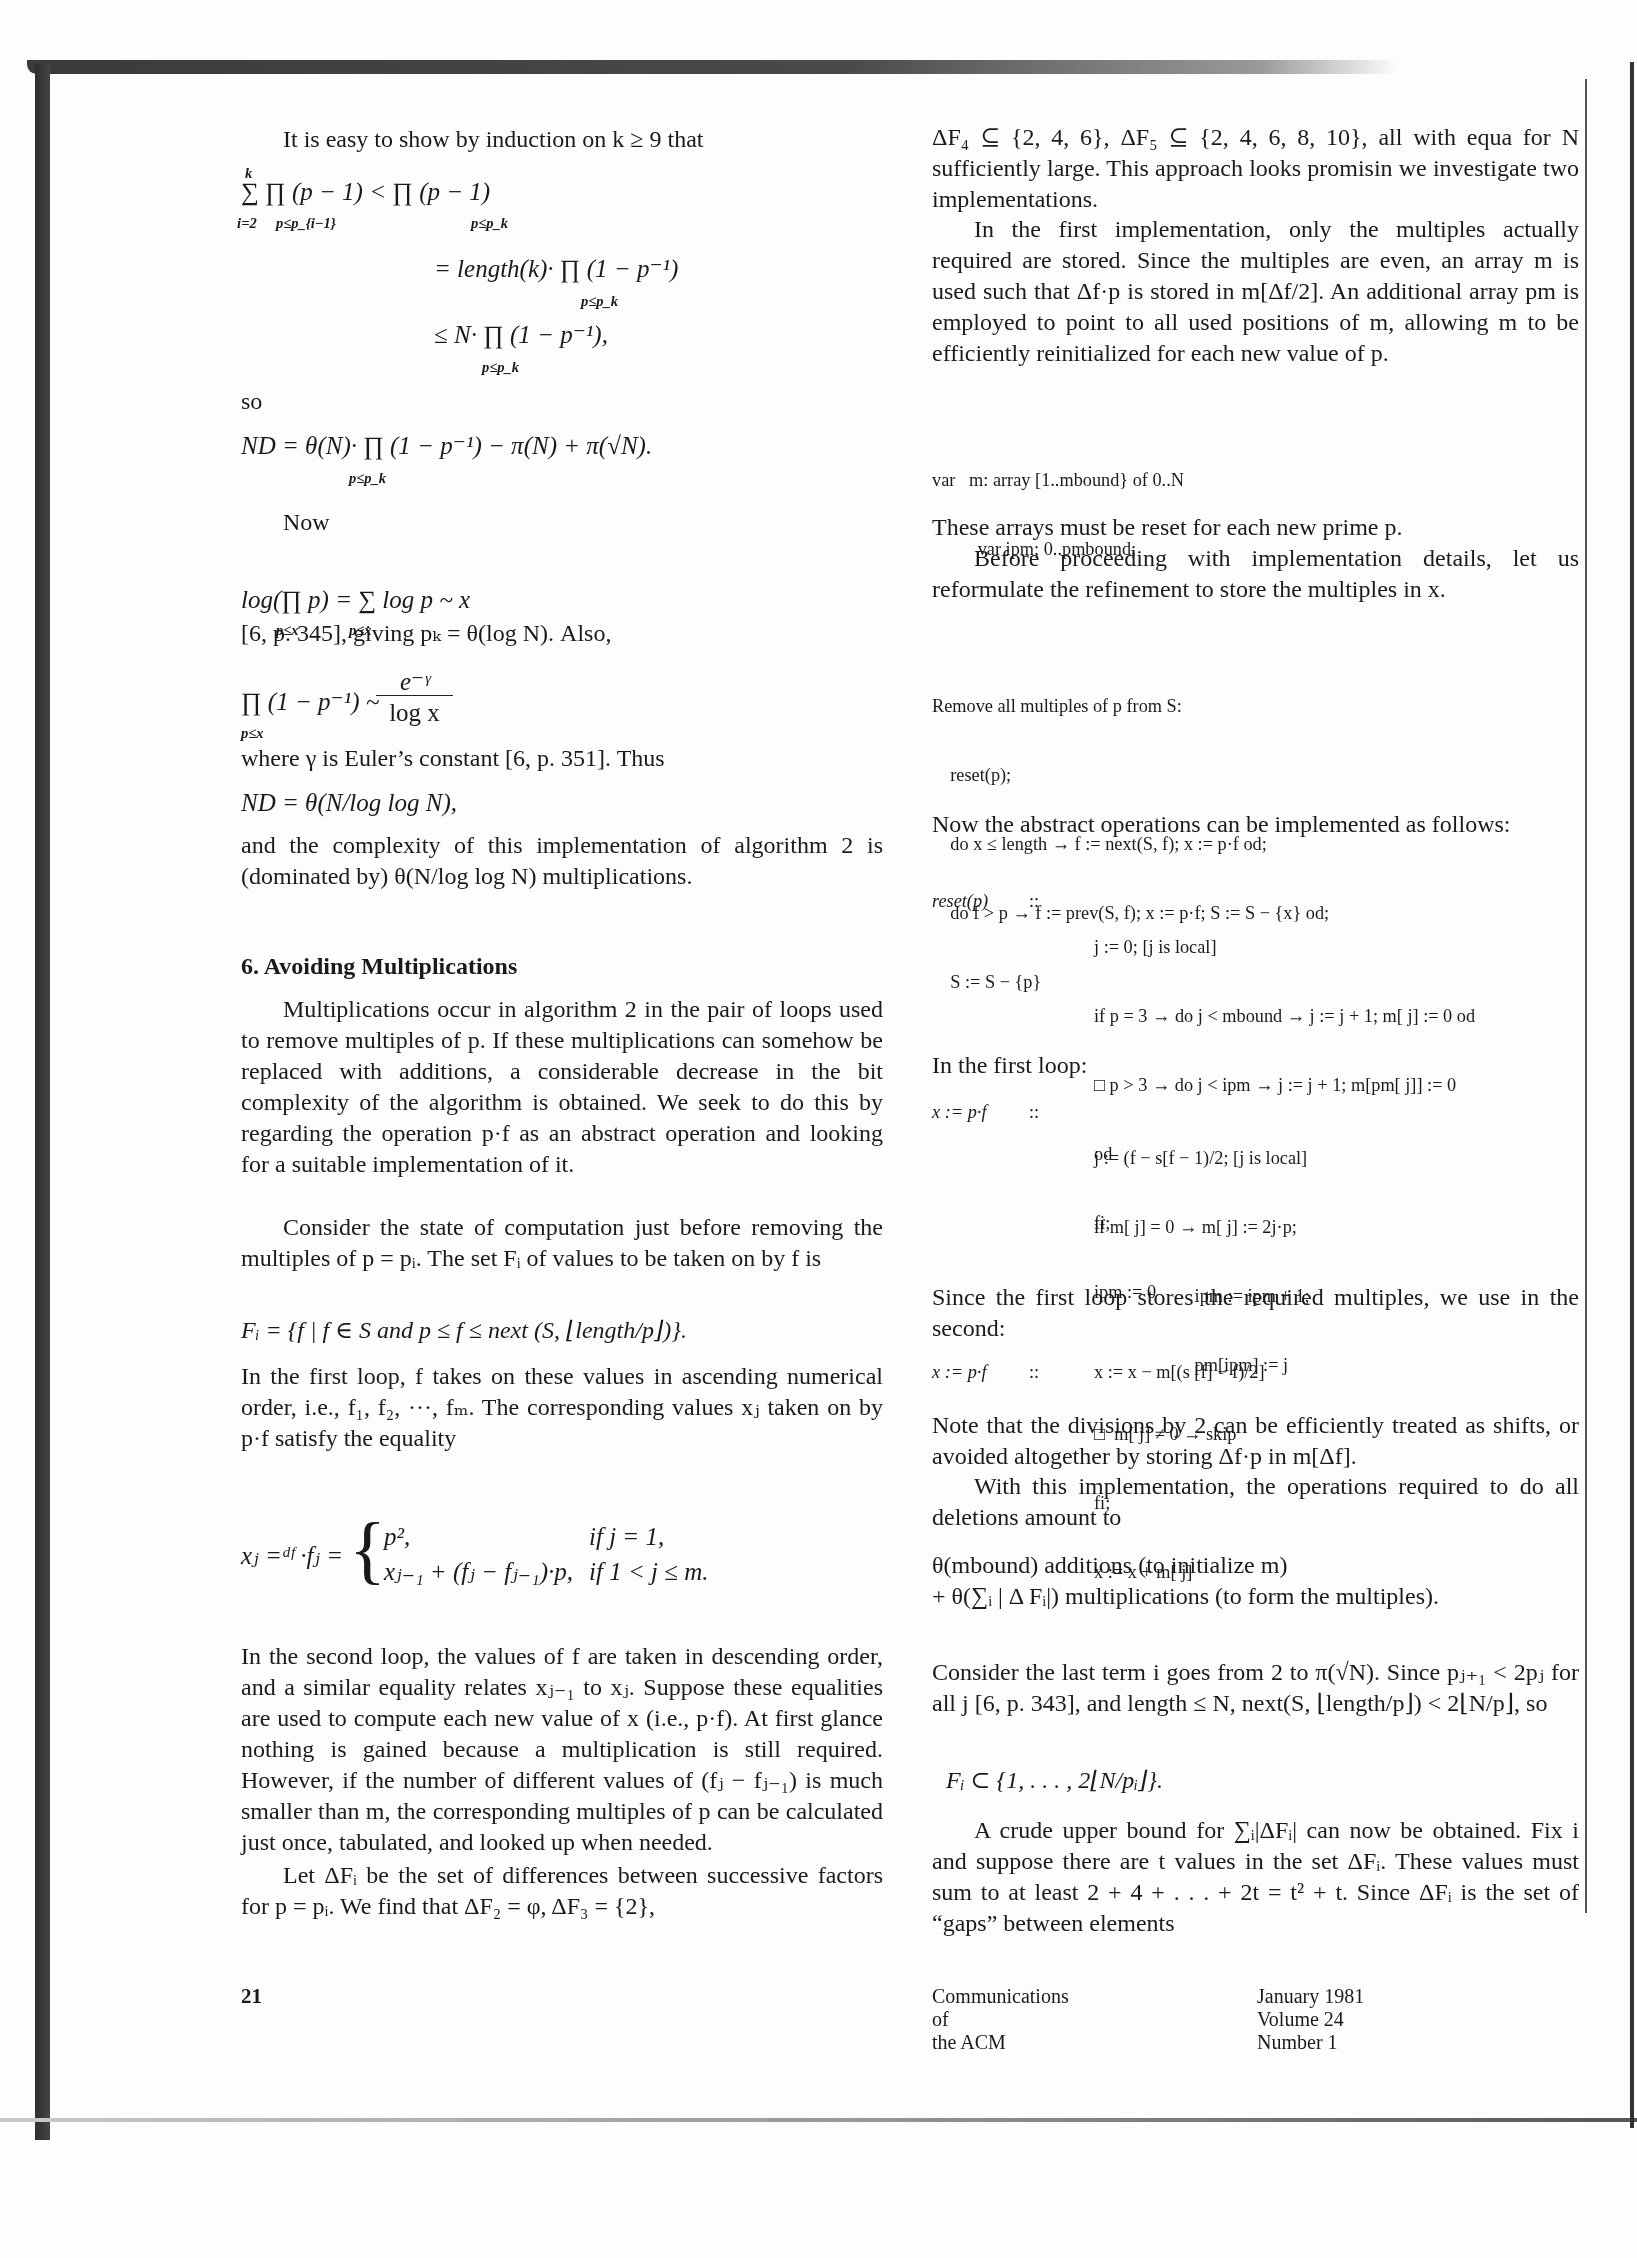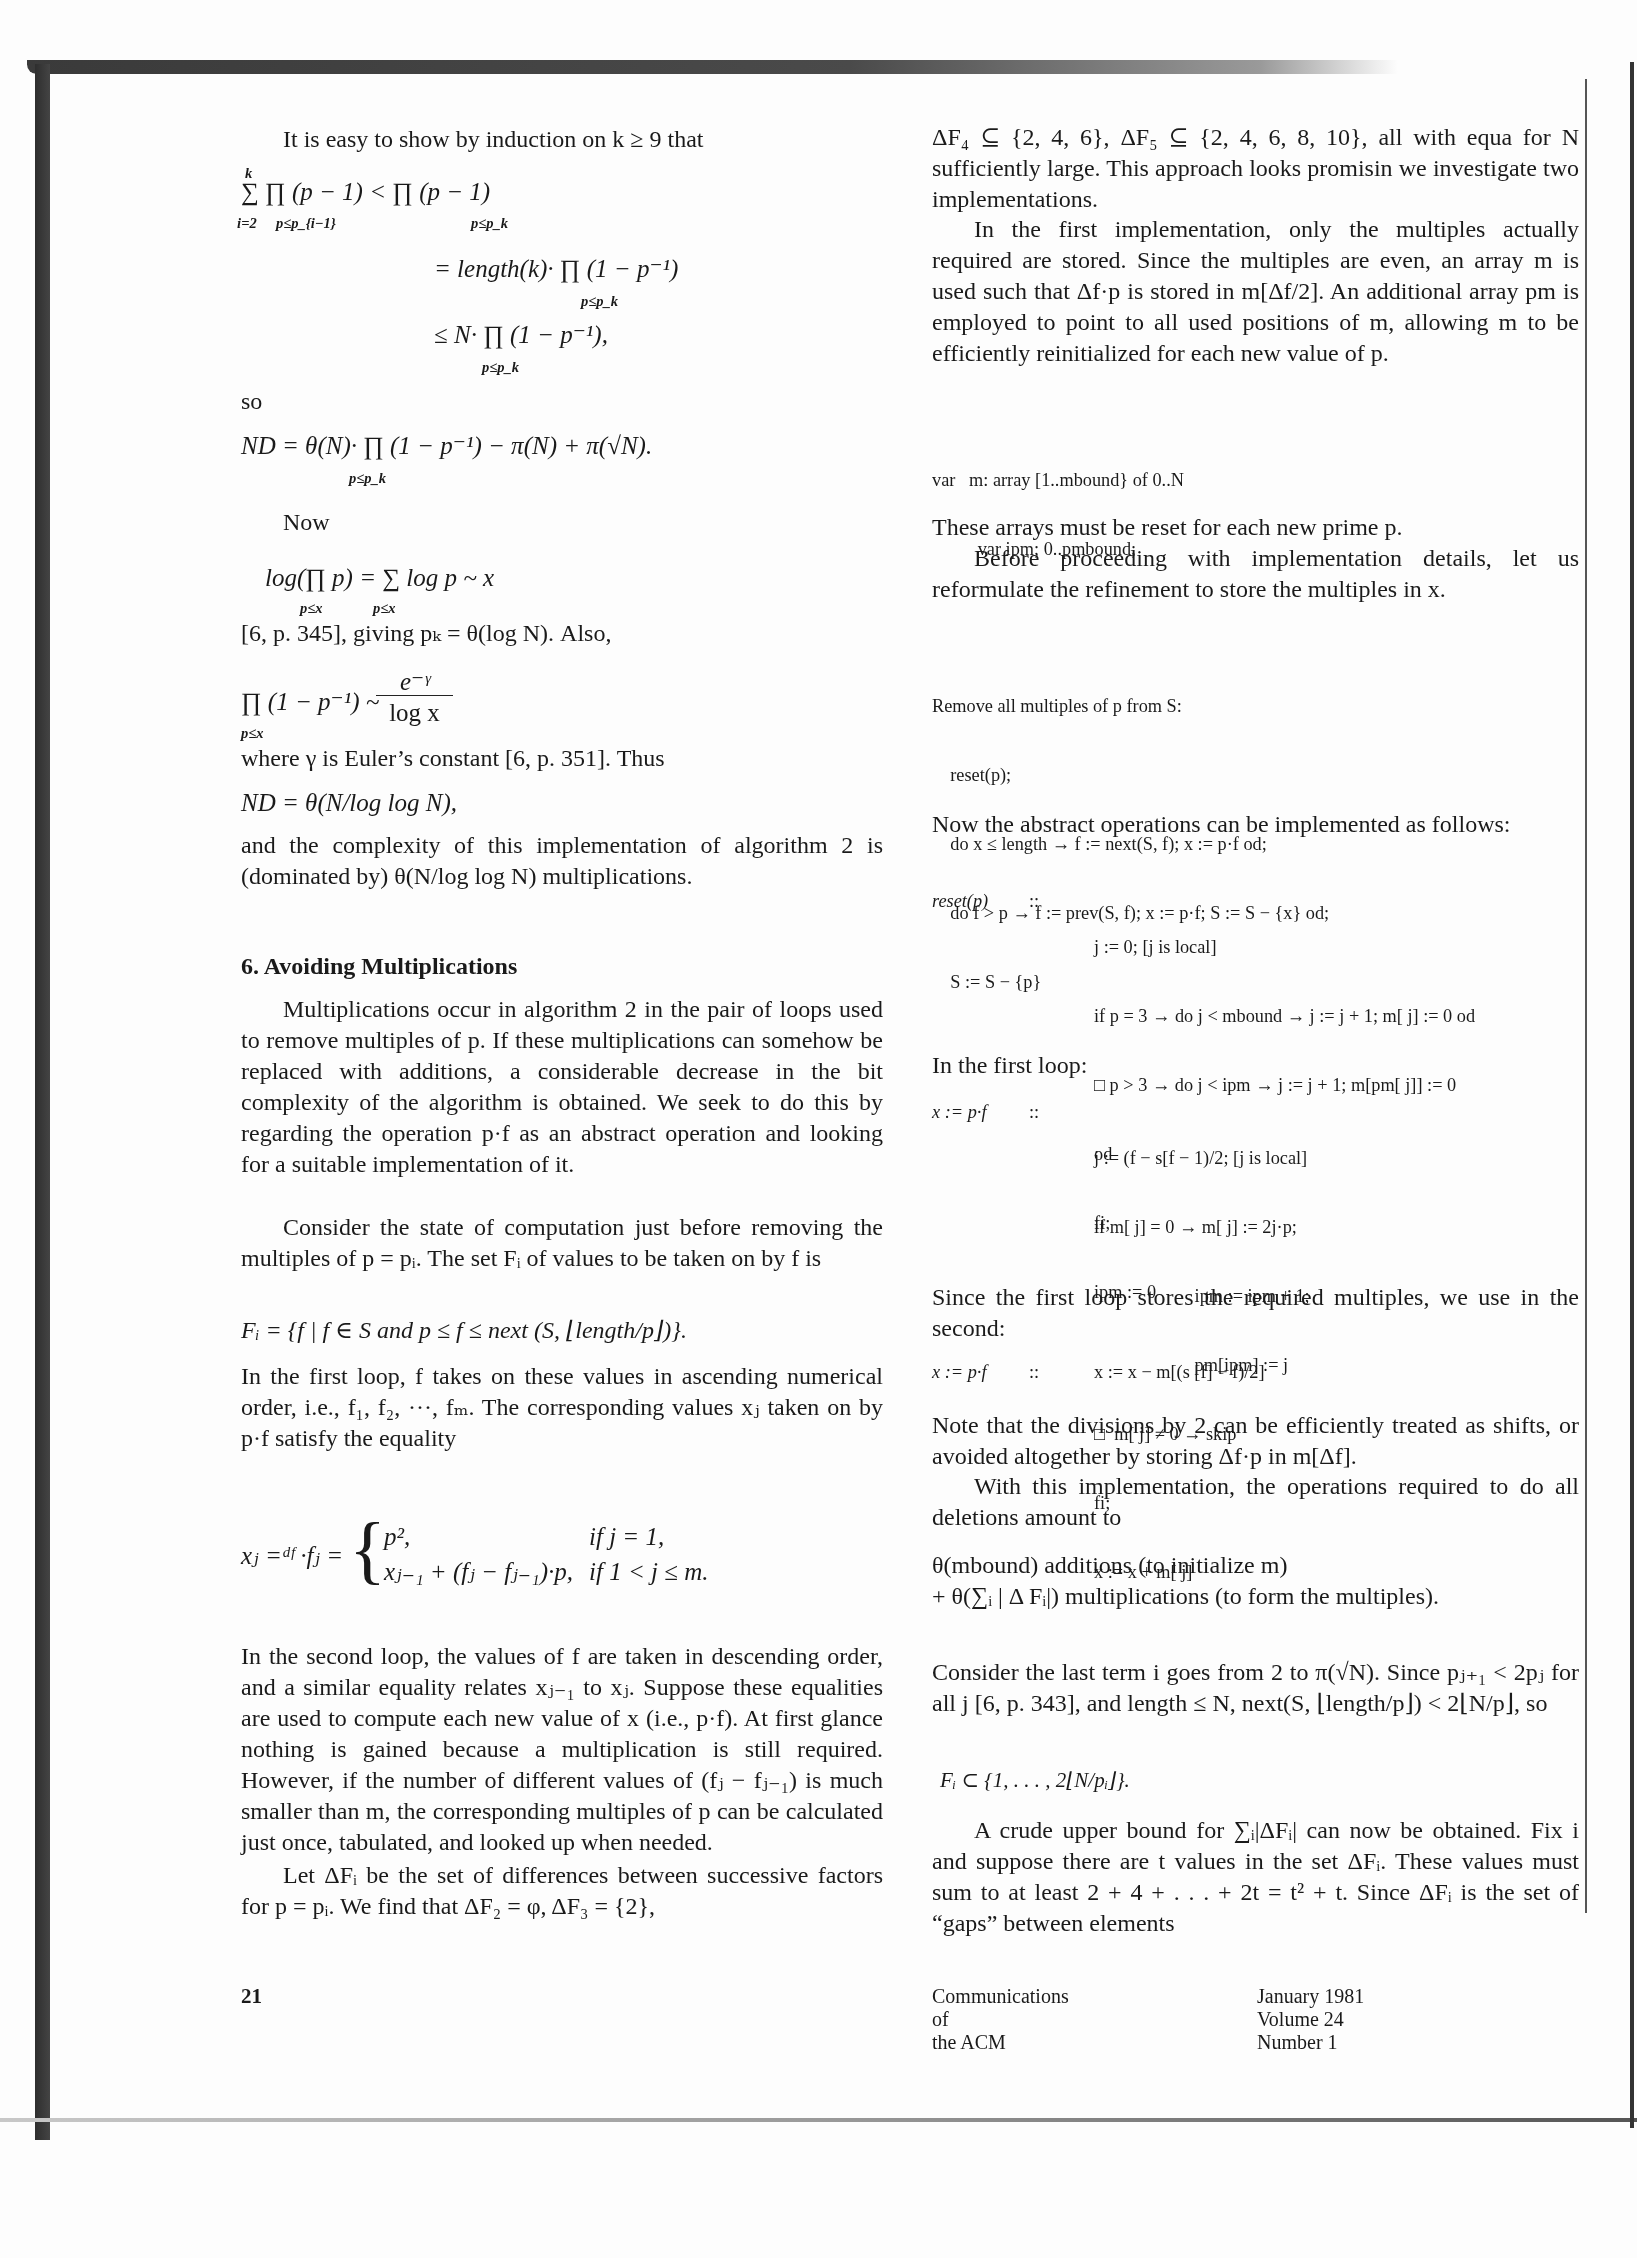--- a/index.html
+++ b/index.html
@@ -81,21 +81,21 @@
 
   <p class="blk" style="top:386px">so</p>
 
   <div class="eq math" style="left:0;top:430px;">
     <span>ND = θ(N)· ∏ (1 − p⁻¹) − π(N) + π(√N).</span>
     <span class="sub" style="position:absolute;left:108px;top:33px">p≤p_k</span>
   </div>
 
   <p class="blk indent" style="top:507px">Now</p>
 
-  <div class="eq math" style="left:0;top:562px;margin-left:24px;">
+  <div class="eq math" style="left:0;top:584px;">
     <span>log(∏ p) = ∑ log p ~ x</span>
     <span class="sub" style="position:absolute;left:35px;top:31px">p≤x</span>
     <span class="sub" style="position:absolute;left:108px;top:31px">p≤x</span>
   </div>
 
   <p class="blk" style="top:618px">[6, p. 345], giving pₖ = θ(log N). Also,</p>
 
   <div class="eq math" style="left:0;top:676px;">
     <span style="position:absolute;left:0;top:9.7px">∏ (1 − p⁻¹) ~</span>
     <span class="sub" style="position:absolute;left:0;top:42px">p≤x</span>
@@ -200,21 +200,21 @@
   <p class="blk" style="top:1410px">Note that the divisions by 2 can be efficiently treated as shifts, or avoided altogether by storing Δf·p in m[Δf].</p>
   <p class="blk indent" style="top:1471px">With this implementation, the operations required to do all deletions amount to</p>
 
   <div class="blk" style="top:1550px">
     <div>θ(mbound) additions (to initialize m)</div>
     <div>+ θ(∑ᵢ | Δ Fᵢ|) multiplications (to form the multiples).</div>
   </div>
 
   <p class="blk" style="top:1657px">Consider the last term i goes from 2 to π(√N). Since pⱼ₊₁ &lt; 2pⱼ for all j [6, p. 343], and length ≤ N, next(S, ⌊length/p⌋) &lt; 2⌊N/p⌋, so</p>
 
-  <div class="eq math" style="left:8px;top:1765px;font-size:21px;">
+  <div class="eq math" style="left:14px;top:1765px;font-size:24px;">
     <span>Fᵢ ⊂ {1, . . . , 2⌊N/pᵢ⌋}.</span>
   </div>
 
   <p class="blk indent" style="top:1815px">A crude upper bound for ∑ᵢ|ΔFᵢ| can now be obtained. Fix i and suppose there are t values in the set ΔFᵢ. These values must sum to at least 2 + 4 + . . . + 2t = t² + t. Since ΔFᵢ is the set of “gaps” between elements</p>
 
   <div class="blk footer-text" style="top:1985px;left:0;width:251px">
     <div>Communications</div>
     <div>of</div>
     <div>the ACM</div>
   </div>

